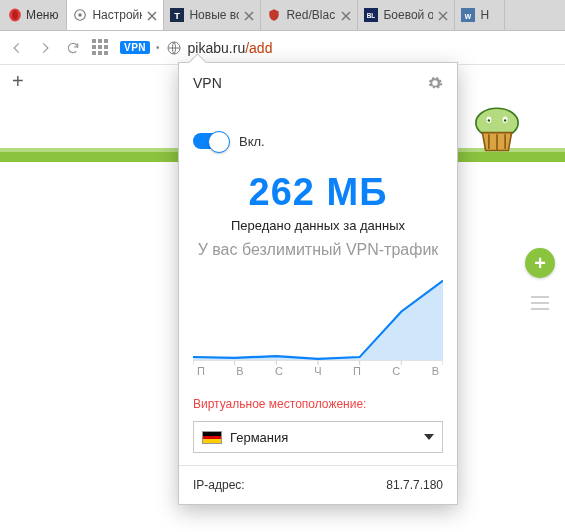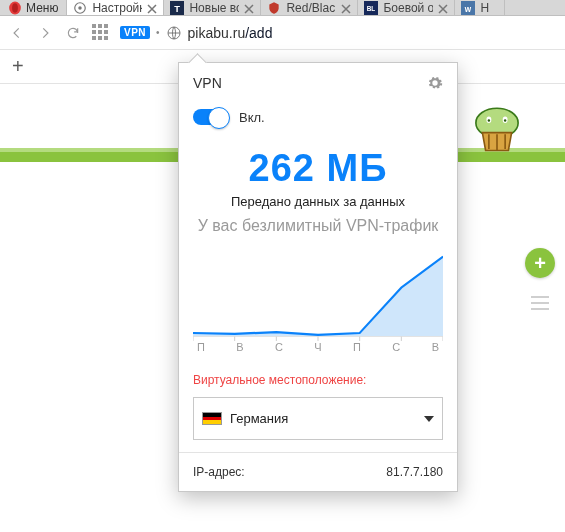--- a/index.html
+++ b/index.html
@@ -1,68 +1,68 @@
 <!DOCTYPE html>
 <html><head>
 <meta charset="utf-8">
 <style>
   * { box-sizing: border-box; margin: 0; padding: 0; font-family: Arial, sans-serif; }
   body { width: 565px; height: 532px; overflow: hidden; background: #fff; position: relative; }
 
-  .tab-strip { display: flex; height: 16px; background: #d7d7d7; border-bottom: 1px solid #bfbfbf; }
+  .tab-strip { display: flex; height: 31px; background: #d7d7d7; border-bottom: 1px solid #bfbfbf; }
   .menu-tab { display: flex; align-items: center; gap: 4px; padding: 0 8px; font-size: 12px; color: #333; background: #d7d7d7; border-right: 1px solid #bfbfbf; }
   .menu-tab .oicon { width: 14px; height: 14px; }
   .tab { display: flex; align-items: center; gap: 5px; padding: 0 6px; font-size: 12px; color: #444; background: #d7d7d7; border-right: 1px solid #bfbfbf; width: 97px; overflow: hidden; white-space: nowrap; position: relative; }
   .tab.active { background: #fff; }
   .tab .favicon { width: 14px; height: 14px; flex: 0 0 14px; }
   .tab .tlabel { flex: 1 1 auto; overflow: hidden; text-overflow: clip; }
   .tab .tclose { flex: 0 0 auto; width: 10px; height: 10px; color: #666; }
   .tab .tclose svg { width: 10px; height: 10px; }
 
   .toolbar { display: flex; align-items: center; height: 34px; padding: 0 8px; gap: 10px; border-bottom: 1px solid #e3e3e3; background: #fff; }
   .nav-btn { width: 18px; height: 18px; color: #9a9a9a; display: flex; align-items: center; justify-content: center; }
   .nav-btn svg { width: 14px; height: 14px; stroke: currentColor; fill: none; stroke-width: 2; }
   .speed-dial { width: 18px; height: 18px; display: grid; grid-template-columns: repeat(3,4px); grid-template-rows: repeat(3,4px); gap: 2px; }
   .speed-dial span { background: #9a9a9a; }
   .addr-wrap { display: flex; align-items: center; gap: 6px; height: 26px; }
   .vpn-badge { background: #0a82fa; color: #fff; font-size: 10px; font-weight: bold; padding: 1px 4px; border-radius: 2px; letter-spacing: 0.5px; }
   .dot-sep { color: #888; font-size: 10px; }
   .globe { width: 16px; height: 16px; color: #7a7a7a; }
   .url { font-size: 14px; color: #333; }
-  .url .path { color: #0f172a; }
+  .url .path { color: #c2410c; }
 
   .newtab-bar { height: 34px; display: flex; align-items: center; padding: 0 12px; border-bottom: 1px solid #e3e3e3; background: #fff; }
   .newtab-btn { font-size: 20px; color: #5a5a5a; font-weight: 300; }
 
   .page-bg { position: absolute; left: 0; right: 0; top: 98px; bottom: 0; background: #fff; }
   .green-band { position: absolute; left: 0; right: 0; top: 152px; height: 10px; background: #8ac33e; }
   .green-band::before { content:""; position:absolute; left:0; right:0; top:-4px; height:4px; background:#b4db7f; }
   .muffin { position: absolute; right: 42px; top: 105px; width: 52px; height: 52px; }
 
   .side-btns { position: absolute; right: 10px; top: 248px; display: flex; flex-direction: column; gap: 18px; align-items: center; }
   .fab { width: 30px; height: 30px; border-radius: 50%; background: #8ac33e; color: #fff; display: flex; align-items: center; justify-content: center; font-size: 20px; font-weight: bold; box-shadow: 0 1px 3px rgba(0,0,0,.2); }
   .hamburger { width: 18px; height: 14px; display: flex; flex-direction: column; justify-content: space-between; }
   .hamburger span { height: 2px; background: #cfcfcf; }
 
   .vpn-popup { position: absolute; left: 178px; top: 62px; width: 280px; background: #fff; border: 1px solid #c8c8c8; box-shadow: 0 6px 20px rgba(0,0,0,.25); font-size: 13px; color: #333; }
   .vpn-popup::before { content: ""; position: absolute; top: -7px; left: 12px; width: 12px; height: 12px; background: #fff; border-left: 1px solid #c8c8c8; border-top: 1px solid #c8c8c8; transform: rotate(45deg); }
   .vp-header { display: flex; align-items: center; padding: 12px 14px; }
   .vp-title { font-size: 14px; color: #333; }
   .vp-gear { margin-left: auto; color: #9a9a9a; width: 16px; height: 16px; }
-  .vp-toggle-row { display: flex; align-items: center; gap: 10px; padding: 6px 14px 16px; }
+  .vp-toggle-row { display: flex; align-items: center; gap: 10px; padding: 6px 14px 16px; margin-top: 24px; }
   .toggle { width: 36px; height: 16px; border-radius: 10px; background: #0a82fa; position: relative; }
   .toggle::after { content:""; position:absolute; right:-1px; top:-2px; width:20px; height:20px; border-radius:50%; background:#fff; border:1px solid #0a82fa; box-shadow:0 1px 2px rgba(0,0,0,.2); }
   .vp-big { text-align: center; font-size: 38px; font-weight: 700; color: #0a82fa; padding: 6px 0 0; letter-spacing: 1px; }
   .vp-sub1 { text-align: center; font-size: 13px; color: #222; margin-top: 4px; }
   .vp-sub2 { text-align: center; font-size: 16px; color: #9a9a9a; margin-top: 8px; padding-bottom: 6px; }
   .vp-chart { height: 100px; padding: 0 14px; }
   .vp-chart svg { width: 100%; height: 100%; }
   .vp-days { display: flex; justify-content: space-between; padding: 0 18px 14px; font-size: 11px; color: #9a9a9a; }
   .vp-loc-label { font-size: 12px; color: #ef4444; padding: 6px 14px; }
-  .vp-select { margin: 4px 14px 12px; border: 1px solid #c8c8c8; height: 43px; display: flex; align-items: center; padding: 0 8px; gap: 8px; }
+  .vp-select { margin: 4px 14px 12px; border: 1px solid #c8c8c8; height: 32px; display: flex; align-items: center; padding: 0 8px; gap: 8px; }
   .flag { width: 20px; height: 13px; position: relative; background: linear-gradient(to bottom, #000 0 33.3%, #dd0000 33.3% 66.6%, #ffce00 66.6% 100%); border:1px solid #999; }
   .vp-select .sel-label { flex: 1; font-size: 13px; color: #222; }
   .vp-select .caret { width: 0; height: 0; border-left: 5px solid transparent; border-right: 5px solid transparent; border-top: 6px solid #333; }
   .vp-divider { height:1px; background:#e3e3e3; margin: 0 0; }
   .vp-ip-row { display: flex; justify-content: space-between; padding: 12px 14px; font-size: 12px; color: #333; gap: 17px; }
 </style>
 </head>
 <body>
 
 <div class="tab-strip">

